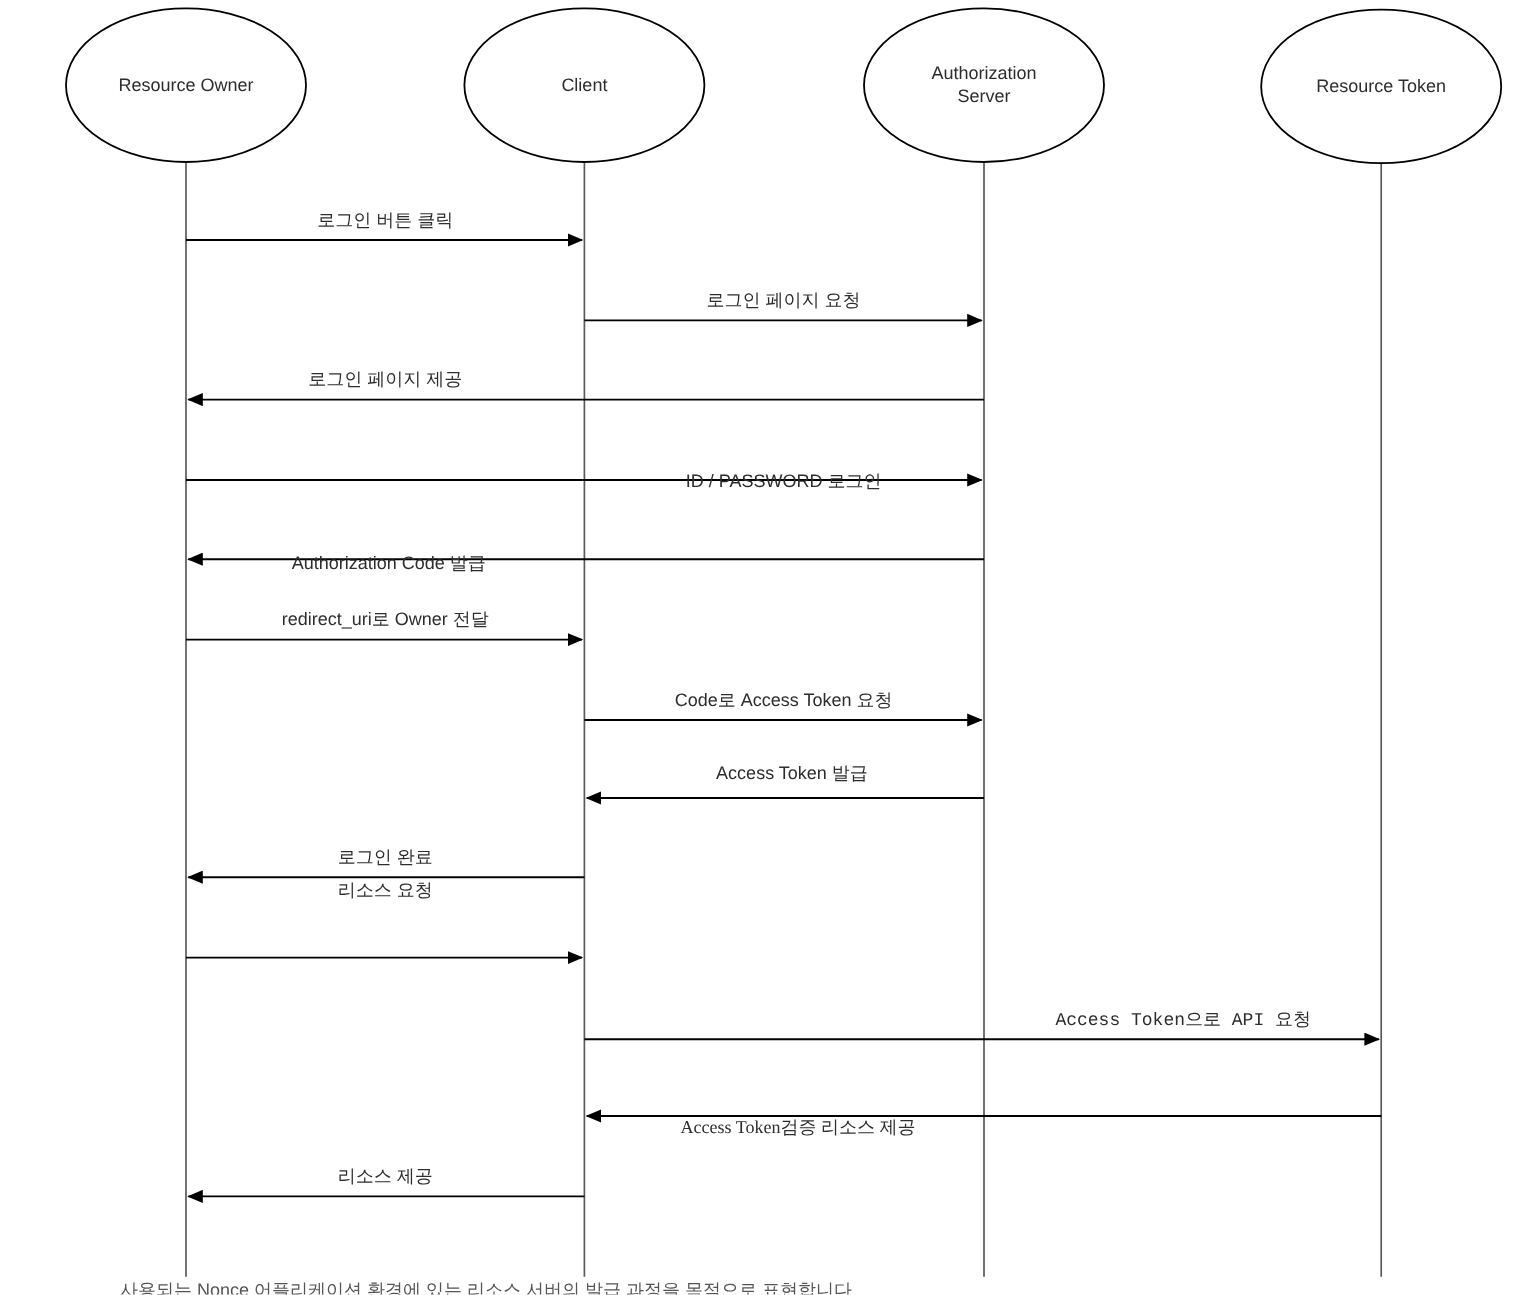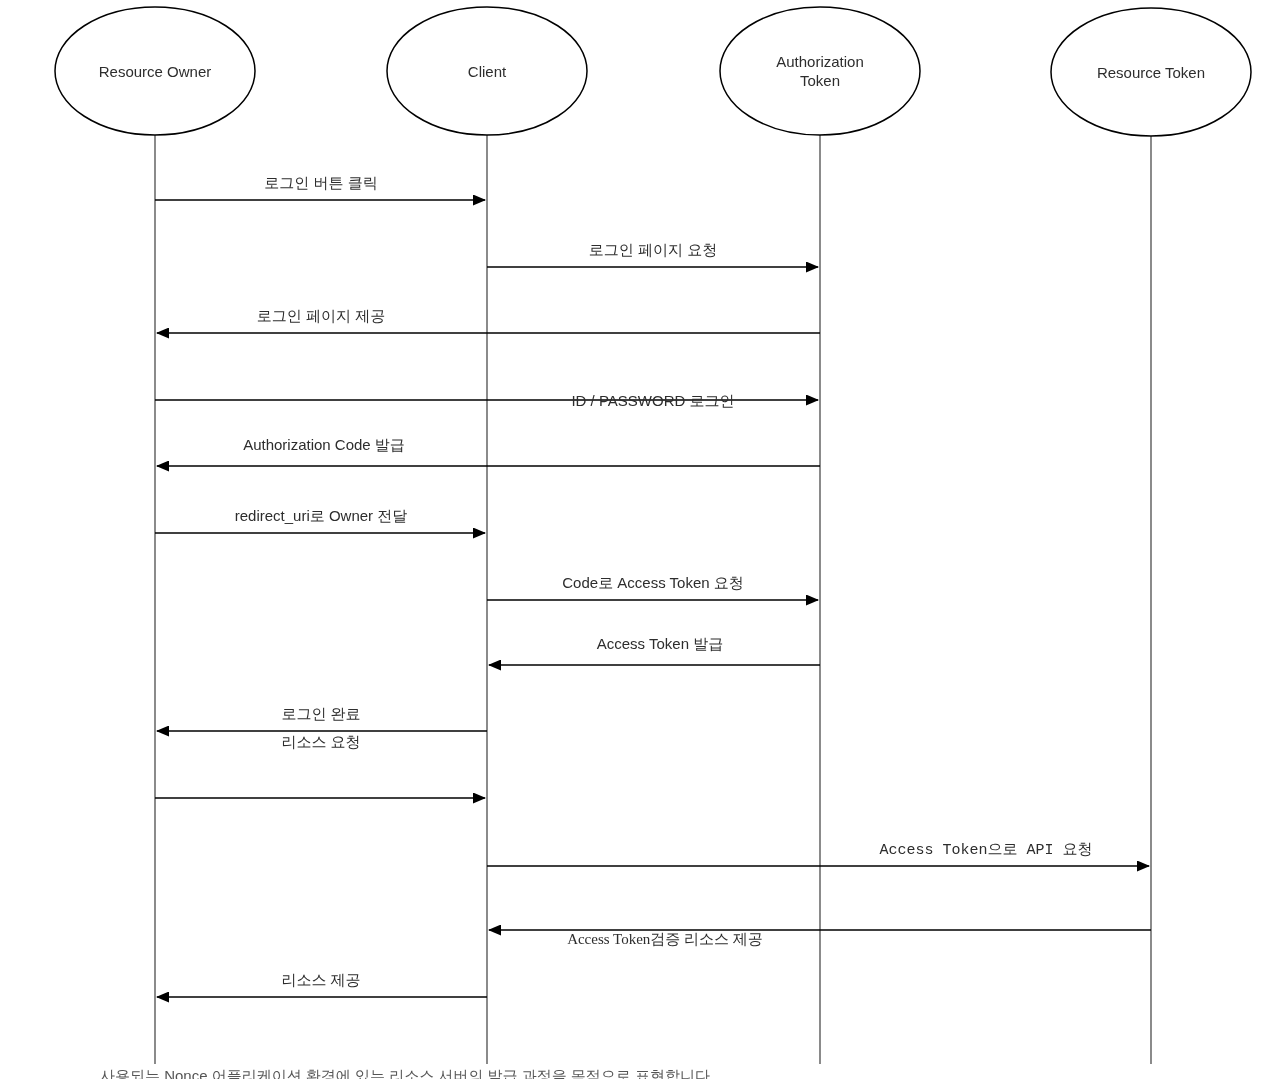--- a/index.html
+++ b/index.html
@@ -91,27 +91,27 @@
         <line x1="155" y1="798" x2="485" y2="798" stroke="#000000" stroke-width="1.6" marker-end="url(#arrowhead)"></line>
         <line x1="487" y1="866" x2="1149" y2="866" stroke="#000000" stroke-width="1.6" marker-end="url(#arrowhead)"></line>
         <line x1="1151" y1="930" x2="489" y2="930" stroke="#000000" stroke-width="1.6" marker-end="url(#arrowhead)"></line>
         <line x1="487" y1="997" x2="157" y2="997" stroke="#000000" stroke-width="1.6" marker-end="url(#arrowhead)"></line>
       </g>
   </svg>
 
   <div id="labels-layer">
       <div class="actor-label" style="left: 75px; top: 26px; width: 160px;">Resource Owner</div>
       <div class="actor-label" style="left: 407px; top: 26px; width: 160px;">Client</div>
-      <div class="actor-label" style="left: 765px; top: 26px; width: 110px;">Authorization Token</div>
+      <div class="actor-label" style="left: 765px; top: 26px; width: 110px;">Authorization Server</div>
       <div class="actor-label" style="left: 1071px; top: 27px; width: 160px;">Resource Token</div>
       <div class="msg-label" style="width: 360px; left: 141px; top: 168px;">로그인 버튼 클릭</div>
       <div class="msg-label" style="width: 360px; left: 473px; top: 235px;">로그인 페이지 요청</div>
       <div class="msg-label" style="width: 360px; left: 141px; top: 301px;">로그인 페이지 제공</div>
       <div class="msg-label" style="width: 360px; left: 473px; top: 386px;">ID / PASSWORD 로그인</div>
-      <div class="msg-label" style="width: 360px; left: 144px; top: 430px;">Authorization Code 발급</div>
+      <div class="msg-label" style="width: 360px; left: 144px; top: 454px;">Authorization Code 발급</div>
       <div class="msg-label" style="width: 360px; left: 141px; top: 501px;">redirect_uri로 Owner 전달</div>
       <div class="msg-label" style="width: 360px; left: 473px; top: 568px;">Code로 Access Token 요청</div>
       <div class="msg-label" style="width: 360px; left: 480px; top: 629px;">Access Token 발급</div>
       <div class="msg-label" style="width: 360px; left: 141px; top: 699px;">로그인 완료</div>
       <div class="msg-label" style="width: 360px; left: 141px; top: 727px;">리소스 요청</div>
       <div class="msg-label" style="width: 360px; left: 806px; top: 834px; font-family: Liberation Mono, monospace;">Access Token으로 API 요청</div>
       <div class="msg-label" style="width: 360px; left: 485px; top: 924px; font-family: Liberation Serif, serif;">Access Token검증 리소스 제공</div>
       <div class="msg-label" style="width: 360px; left: 141px; top: 965px;">리소스 제공</div>
     </div>
 

